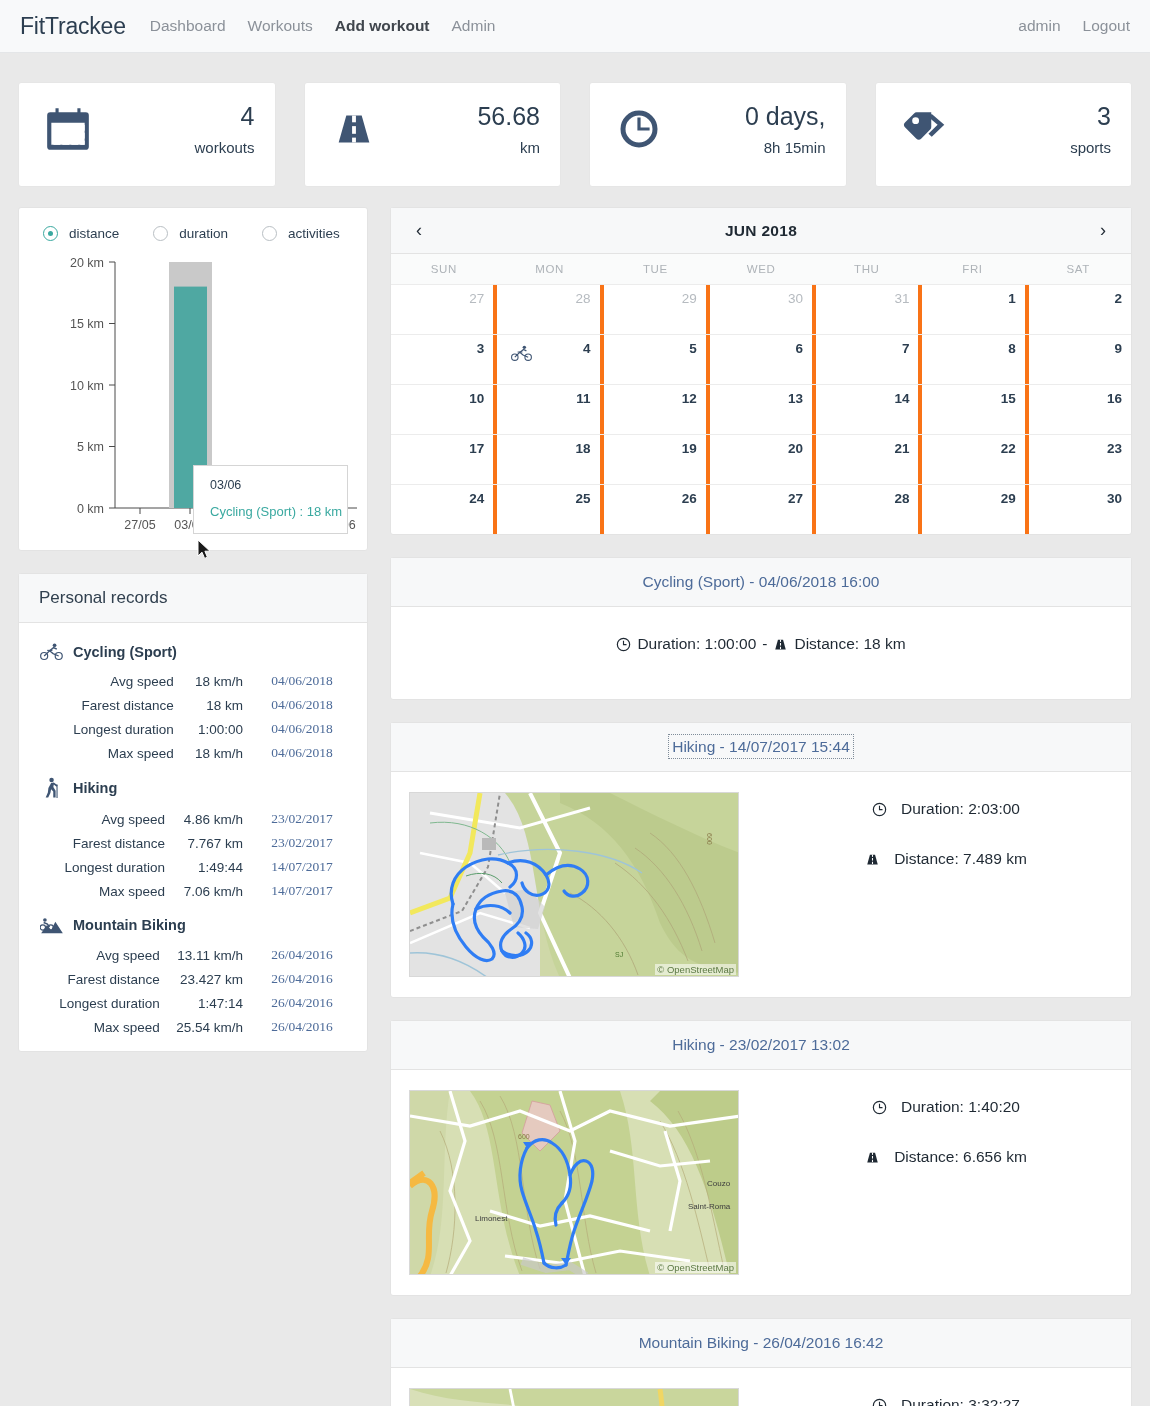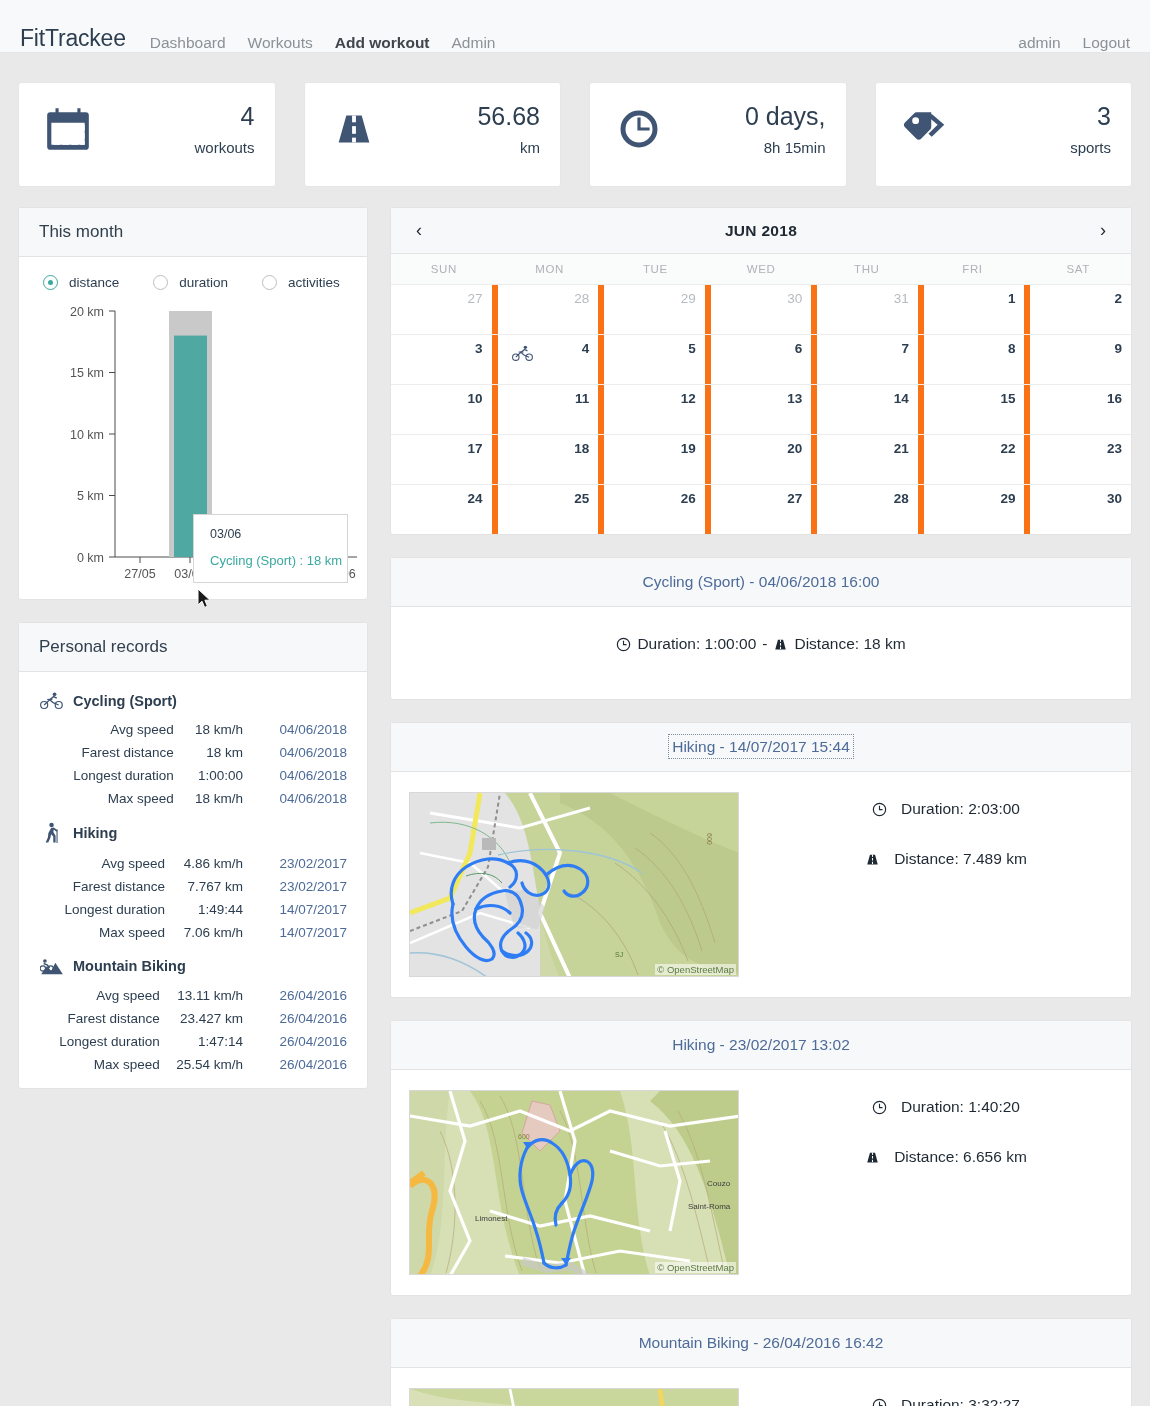--- a/index.html
+++ b/index.html
@@ -11,21 +11,21 @@
     color: #2c3e50;
   }
   body { width: 1150px; min-height: 1406px; overflow-x: hidden; }
 
   
   .navbar {
     height: 53px;
     background: #f8f9fa;
     border-bottom: 1px solid #e4e6e8;
     display: flex;
-    align-items: flex-end;
+    align-items: center;
     padding: 0 20px;
   }
   .brand {
     font-size: 23px;
     color: #2c3e50;
     margin-right: 24px;
     letter-spacing: -0.2px;
     white-space: nowrap;
   }
   .nav-links { display: flex; align-items: center; gap: 22px; }
@@ -117,37 +117,37 @@
 
   
   .pr-sport { display: flex; align-items: center; margin: 12px 0 8px 0; }
   .pr-sport:first-child { margin-top: 2px; }
   .pr-sport-icon { width: 26px; flex: 0 0 26px; display: flex; align-items: center; justify-content: center; margin-right: 8px; }
   .pr-sport-name { font-size: 14.5px; font-weight: bold; color: #2c3e50; }
   .pr-table { width: 100%; border-collapse: collapse; }
   .pr-table td { font-size: 13.5px; padding: 4px 0; color: #2c3e50; }
   .pr-table td.label { text-align: right; }
   .pr-table td.value { text-align: right; padding-right: 14px; white-space: nowrap; }
-  .pr-table td.date { text-align: right; color: #4d6b99; white-space: nowrap; width: 90px; }
+  .pr-table td.date { text-align: center; color: #4d6b99; white-space: nowrap; width: 90px; font-family: Liberation Serif, serif; }
 
   
   .cal-header {
     display: flex; align-items: center;
     background: #f7f8f9;
     border-bottom: 1px solid #e3e3e3;
     padding: 12px 18px;
   }
   .cal-arrow { font-size: 18px; color: #1f2933; width: 20px; text-align: center; cursor: pointer; }
   .cal-title { flex: 1 1 auto; text-align: center; font-size: 15.5px; font-weight: bold; color: #1f2933; letter-spacing: 0.3px; }
   .cal-dow-row { display: flex; background: #fafbfb; border-bottom: 1px solid #ececec; }
   .cal-dow { flex: 1 1 0; text-align: center; font-size: 11.5px; color: #aeb3b8; padding: 9px 0; letter-spacing: 0.6px; }
   .cal-week { display: flex; border-bottom: 1px solid #ececec; }
   .cal-week:last-child { border-bottom: none; }
   .cal-cell {
-    flex: 1 1 0; height: 49px; border-right: 6px solid #f97316;
+    flex: 1 1 0; height: 49px; border-right: 4px solid #f97316;
     position: relative; padding: 7px 9px;
   }
   .cal-cell:last-child { border-right: none; }
   .cal-num { position: absolute; right: 9px; top: 6px; font-size: 13.5px; font-weight: bold; color: #2c3e50; }
   .cal-num.muted { color: #b6bbc0; font-weight: normal; }
   .cal-ev { position: absolute; left: 14px; top: 10px; }
 
   
   .wk-header {
     background: #f7f8f9;
@@ -261,21 +261,20 @@
         <div class="stat-label">sports</div>
       </div>
     </div>
   </div>
 
   <div class="main-row">
 
     <div class="col-left">
 
       <div class="card">
-        <div class="card-header">This month</div>
         <div class="card-body" style="padding:14px 10px 14px 10px;">
 
           <div class="radio-row">
             <label class="radio-item">
               <span class="radio checked"></span>
               <span class="radio-label">distance</span>
             </label>
             <label class="radio-item">
               <span class="radio"></span>
               <span class="radio-label">duration</span>

